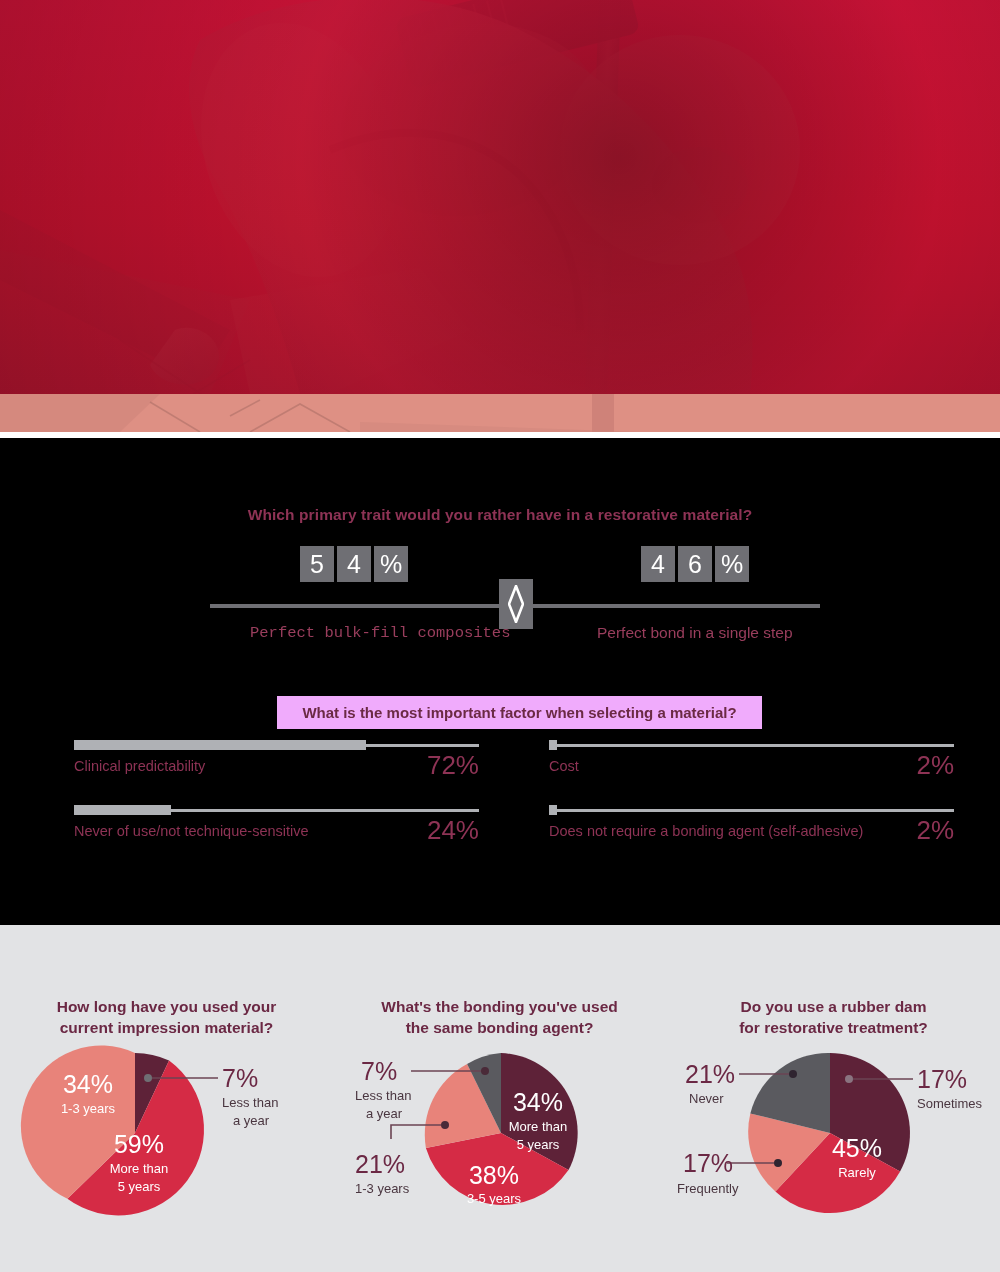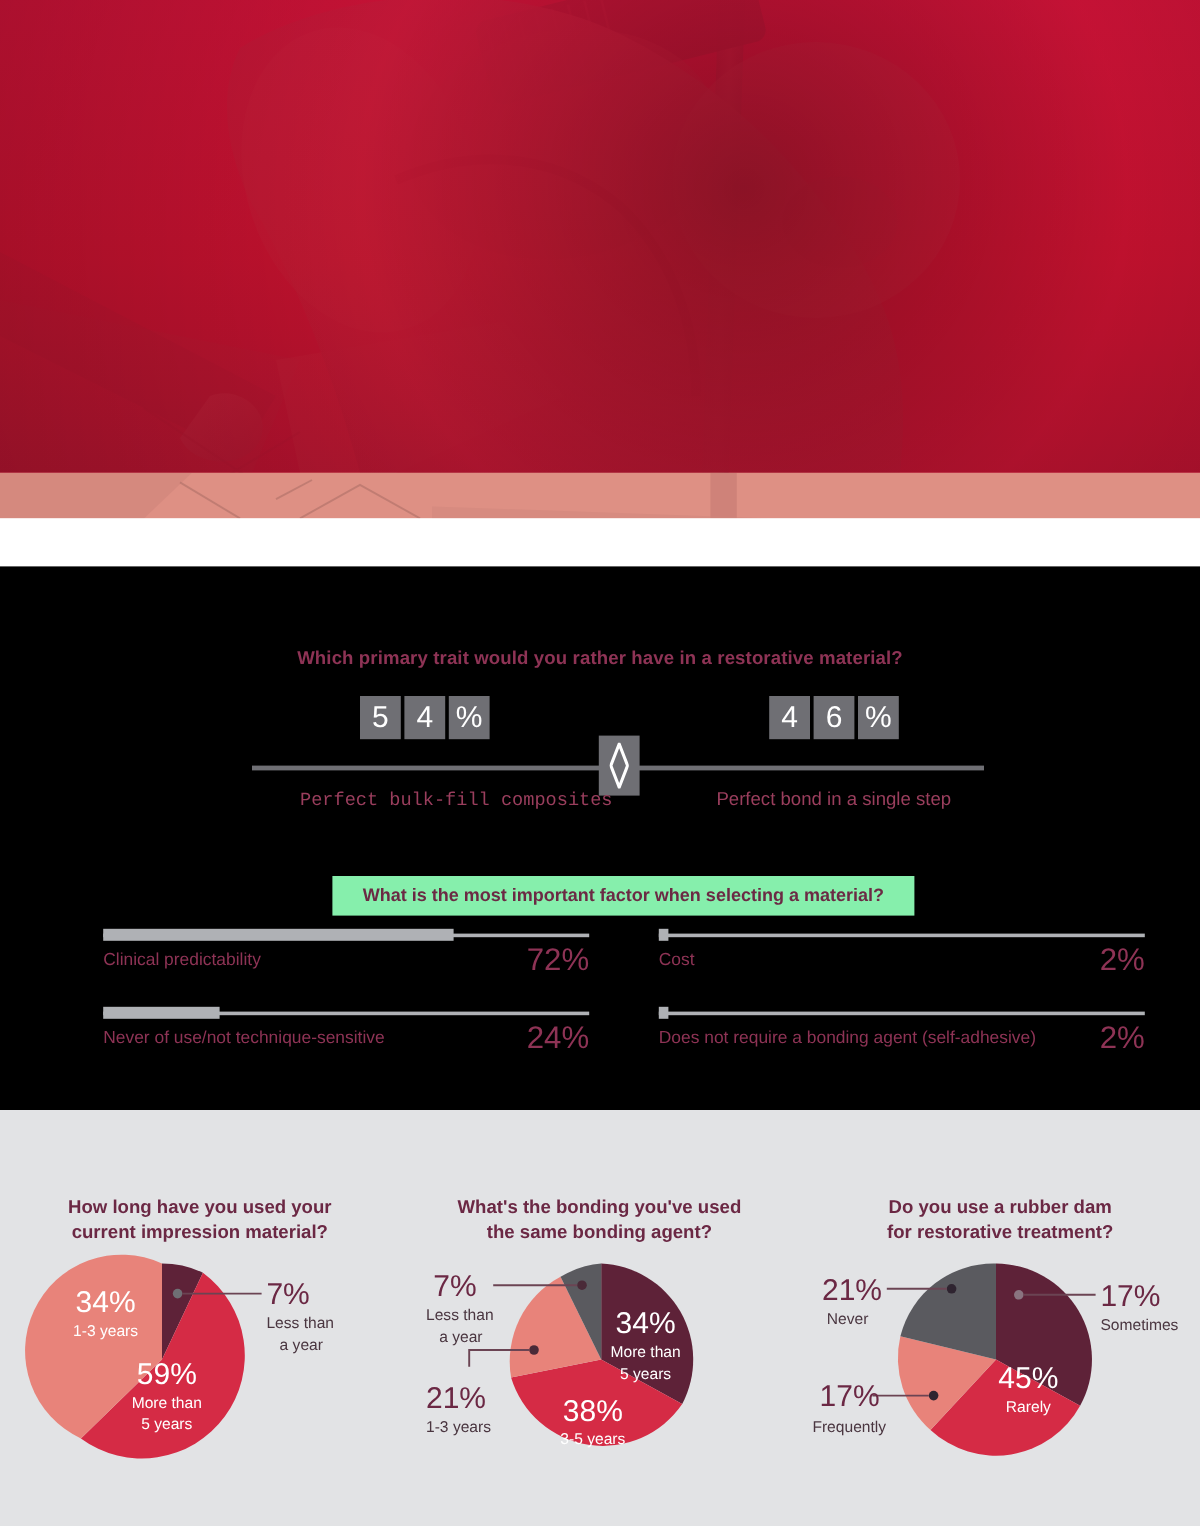--- a/index.html
+++ b/index.html
@@ -9,48 +9,48 @@
   
   .hero{position:relative;width:1000px;height:394px;overflow:hidden;background:#C9173A;}
   .hero-photo{position:absolute;inset:0;}
   .hero-tint{position:absolute;inset:0;background:linear-gradient(180deg,#CE1338 0%,#C8122F 55%,#B4122E 100%);mix-blend-mode:normal;opacity:.88;}
   .hero-vig{position:absolute;inset:0;background:radial-gradient(circle at 62% 40%, rgba(0,0,0,.30) 0%, rgba(0,0,0,.05) 48%, rgba(0,0,0,.18) 100%);}
   .hero-band{position:absolute;left:0;top:394px;width:1000px;height:38px;background:#DE9084;}
   .hero-band-photo{position:absolute;inset:0;opacity:.45;}
   .hero-gap{position:absolute;left:0;top:432px;width:1000px;height:6px;background:#fff;}
 
   
-  .black{position:absolute;left:0;top:438px;width:1000px;height:487px;background:#000;margin-top:34px;}
+  .black{position:absolute;left:0;top:438px;width:1000px;height:487px;background:#000;}
 
   .q1-title{position:absolute;left:0;top:68px;width:1000px;text-align:center;
     font-size:15.5px;font-weight:bold;color:#8E3355;letter-spacing:.1px;}
 
   .slider{position:absolute;left:210px;top:164px;width:610px;height:8px;}
   .slider-line{position:absolute;left:0;top:2px;width:610px;height:4px;background:#6F6F74;}
   .slider-knob{position:absolute;left:289px;top:-23px;width:34px;height:50px;background:#6F6F74;
     display:flex;align-items:center;justify-content:center;}
   .knob-dia{width:16px;height:38px;}
 
   .digits{position:absolute;display:flex;gap:3px;}
   .digits.left{left:300px;top:108px;}
   .digits.right{left:641px;top:108px;}
   .digit{width:34px;height:36px;background:#6F6F74;color:#fff;font-size:25px;
     display:flex;align-items:center;justify-content:center;font-weight:300;line-height:1;}
 
   .endlabel{position:absolute;top:186px;font-size:15.5px;color:#9A3E5D;}
   .endlabel.left{left:250px;font-family:Liberation Mono, monospace;}
   .endlabel.right{left:597px;}
 
-  .q2-banner{position:absolute;left:277px;top:258px;width:485px;height:33px;background:#86efac;
+  .q2-banner{position:absolute;left:277px;top:258px;width:485px;height:33px;background:#f0abfc;
     display:flex;align-items:center;justify-content:center;}
   .q2-banner span{font-size:15px;font-weight:bold;color:#6B2A44;}
 
   .bars{position:absolute;left:0;top:300px;width:1000px;}
   .bar-col{position:absolute;width:405px;}
-  .bar-col.c1{left:86px;}
+  .bar-col.c1{left:74px;}
   .bar-col.c2{left:549px;}
   .bar-item{position:relative;height:65px;}
   .bar-track{position:absolute;left:0;top:6px;width:100%;height:3px;background:#AFB1B5;}
   .bar-fill{position:absolute;left:0;top:2px;height:10px;background:#AFB1B5;}
   .bar-label{position:absolute;left:0;top:20px;font-size:14.5px;color:#8E3355;white-space:nowrap;}
   .bar-val{position:absolute;right:0;top:12px;font-size:26px;font-weight:normal;color:#8E3355;}
 
   
   .gray{position:absolute;left:0;top:925px;width:1000px;height:347px;background:#E2E3E5;}
   .pies{position:absolute;left:0;top:0;width:870px;height:347px;}

